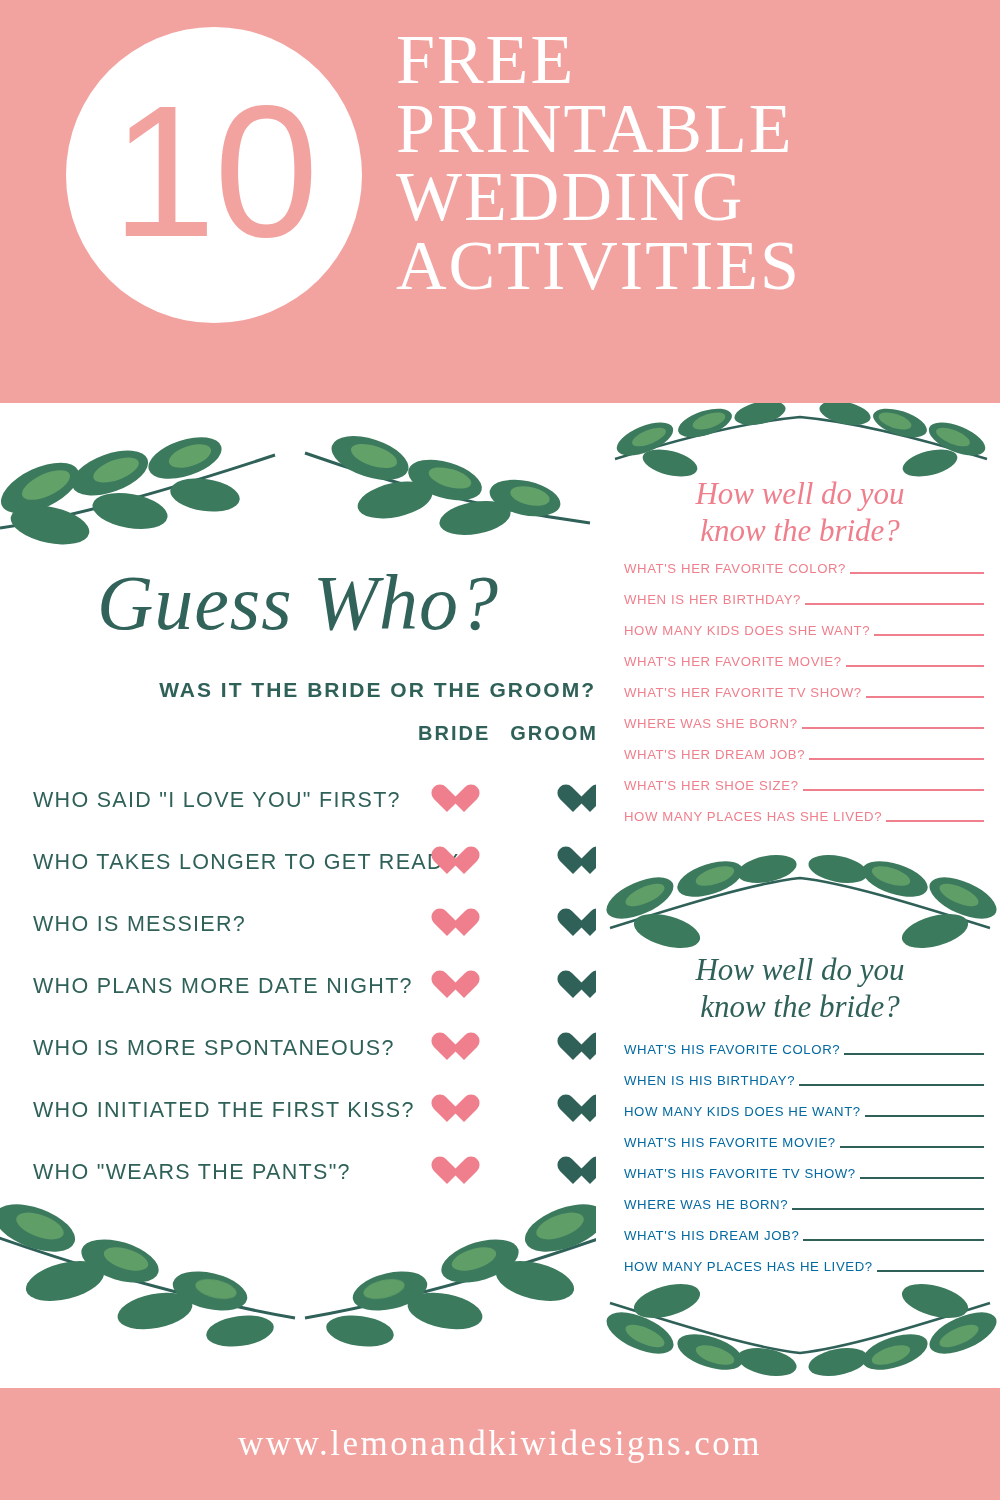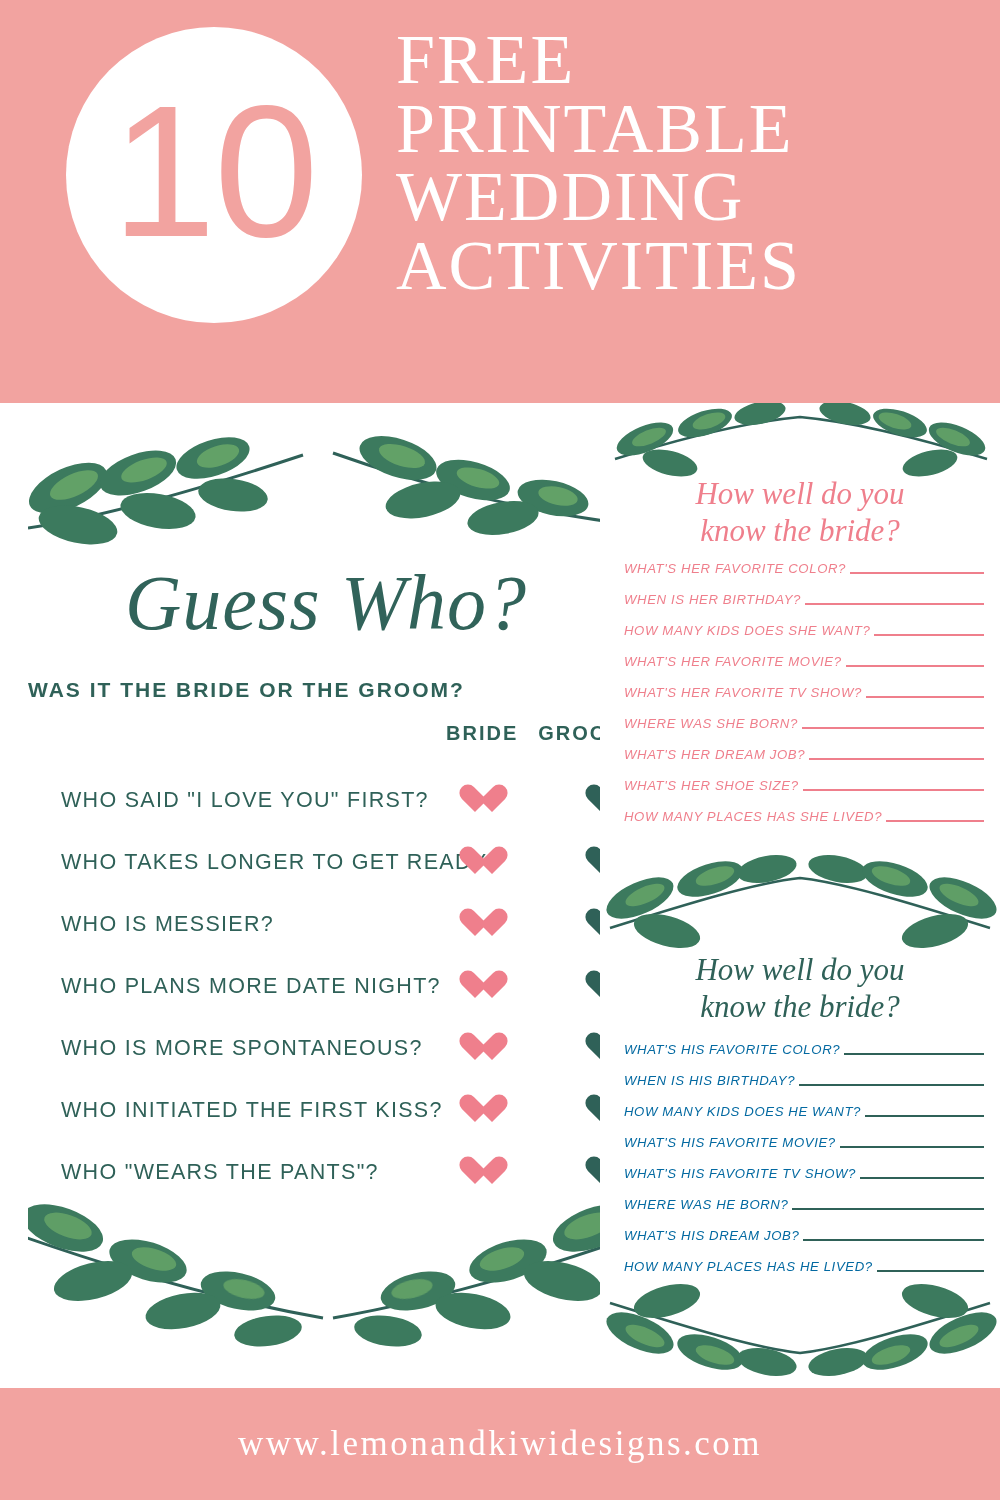--- a/index.html
+++ b/index.html
@@ -98,40 +98,39 @@
 
   
   .card-left {
     position: absolute;
     left: 0;
     top: 0;
     width: 596px;
     height: 944px;
     background: #ffffff;
     overflow: hidden;
-    margin-left: 28px;
   }
   .guess-title {
     position: absolute;
     left: 0;
     top: 155px;
     width: 596px;
     text-align: center;
     font-family: "Liberation Serif", serif;
     font-style: italic;
     font-size: 78px;
     color: #31635a;
     letter-spacing: 1px;
   }
   .guess-sub {
     position: absolute;
     left: 0;
     top: 275px;
     width: 596px;
-    text-align: left;
+    text-align: right;
     font-size: 21px;
     letter-spacing: 2px;
     color: #2f6158;
     font-weight: bold;
   }
   .col-heads {
     position: absolute;
     top: 319px;
     left: 418px;
     width: 180px;
@@ -235,21 +234,20 @@
   .quiz-row {
     display: flex;
     align-items: flex-end;
     height: 31px;
   }
   .quiz-q {
     font-size: 13.2px;
     letter-spacing: 0.6px;
     white-space: nowrap;
     padding-bottom: 3px;
-    font-style: italic;
   }
   .quiz-line {
     flex: 1;
     border-bottom: 2px solid;
     margin-left: 4px;
     margin-bottom: 5px;
     height: 0;
   }
   .bride-txt { color: #ef7f8c; }
   .bride-line { border-color: #ef7f8c; }

